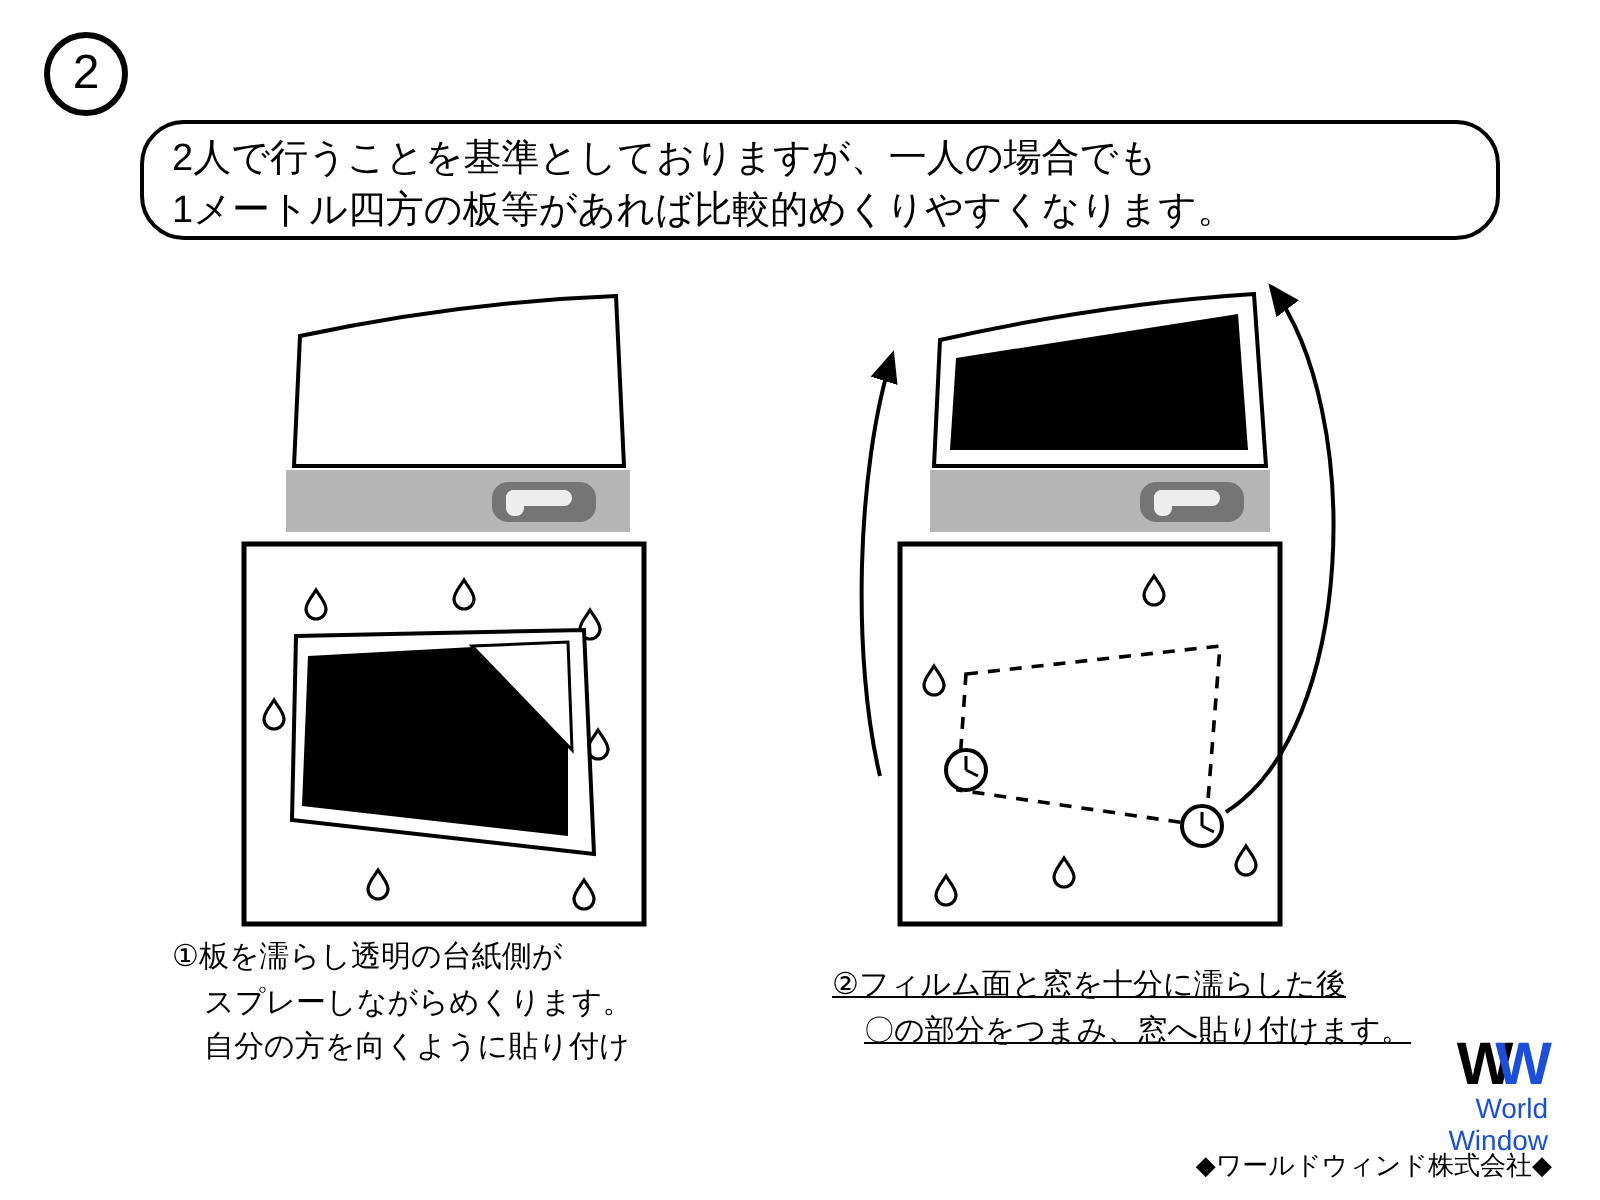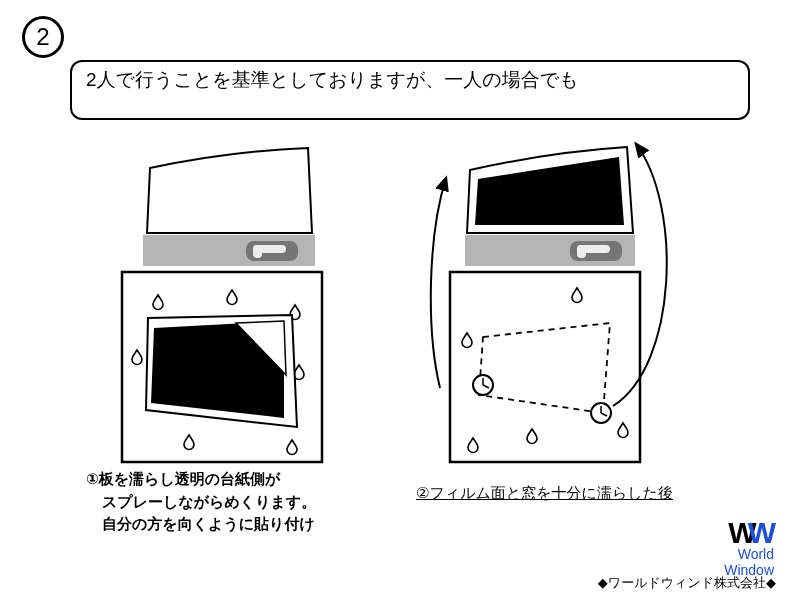--- a/index.html
+++ b/index.html
@@ -6,45 +6,46 @@
   #stage{
     position:relative;width:800px;height:600px;background:#fff;overflow:hidden;
     font-family:"Liberation Sans","DejaVu Sans",sans-serif;color:#000;
   }
   .abs{position:absolute;}
   #step-badge{
     left:22px;top:16px;width:36px;height:36px;border:3px solid #000;border-radius:50%;
     display:flex;align-items:center;justify-content:center;font-size:24px;line-height:1;
   }
   #speech-bubble{
-    left:70px;top:60px;width:648px;height:46px;border:2px solid #000;border-radius:12px;
+    left:70px;top:60px;width:648px;height:46px;border:2px solid #000;border-radius:22px;
     padding:5px 14px;font-size:19px;line-height:1.35;white-space:nowrap;
   }
   .caption{font-size:15px;line-height:1.5;white-space:nowrap;}
   .caption .indent{padding-left:16px;}
-  #caption-left{left:86px;top:468px;font-weight:bold;}
+  #caption-left{left:86px;top:468px;}
   #caption-right{left:416px;top:482px;text-decoration:underline;}
   #logo-block{right:26px;bottom:22px;text-align:right;width:70px;}
   #logo-ww{font-size:30px;font-weight:bold;line-height:0.9;letter-spacing:-2px;}
   #logo-ww .w2{color:#1b4fd8;margin-left:-7px;}
   #logo-sub{font-size:14px;color:#1b4fd8;margin-top:0;}
   #company-line{right:24px;bottom:8px;font-size:13px;}
   svg{display:block;}
 </style>
 </head>
 <body>
 
 <div id="stage">
 
   <div id="step-badge" class="abs">
     <span>2</span>
   </div>
 
   <div id="speech-bubble" class="abs">
     <div>2人で行うことを基準としておりますが、一人の場合でも</div>
+    <div>1メートル四方の板等があれば比較的めくりやすくなります。</div>
   </div>
 
   <svg class="abs" style="left:80px;top:135px;" width="280" height="340" viewBox="0 0 280 340">
     <defs>
       <path id="drop1" d="M0,-7 C2.5,-3 5,-0.5 5,2.5 A5,5 0 1,1 -5,2.5 C-5,-0.5 -2.5,-3 0,-7 Z"></path>
       <marker id="ah1" markerWidth="10" markerHeight="10" refX="6.5" refY="3.5" orient="auto" markerUnits="strokeWidth">
         <path d="M0,0 L8,3.5 L0,7 Z" fill="#000"></path>
       </marker>
     </defs>
 
@@ -118,20 +119,21 @@
   </svg>
 
   <div id="caption-left" class="abs caption">
     <div>①板を濡らし透明の台紙側が</div>
     <div class="indent">スプレーしながらめくります。</div>
     <div class="indent">自分の方を向くように貼り付け</div>
   </div>
 
   <div id="caption-right" class="abs caption">
     <div>②フィルム面と窓を十分に濡らした後</div>
+    <div class="indent">〇の部分をつまみ、窓へ貼り付けます。</div>
   </div>
 
   <div id="logo-block" class="abs">
     <div id="logo-ww">
       <span class="w1">W</span><span class="w2">W</span>
     </div>
     <div id="logo-sub">World Window</div>
   </div>
 
   <div id="company-line" class="abs">◆ワールドウィンド株式会社◆</div>

